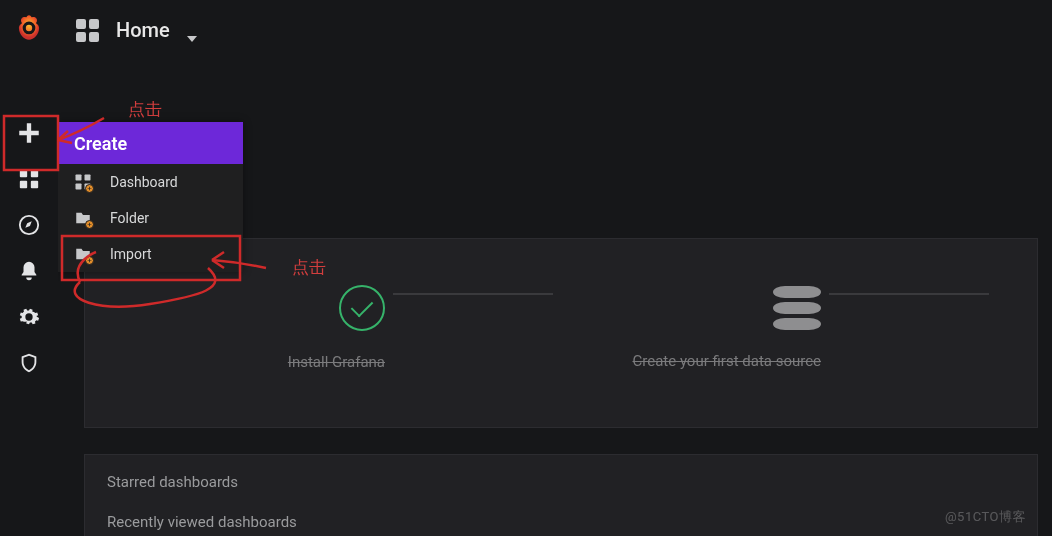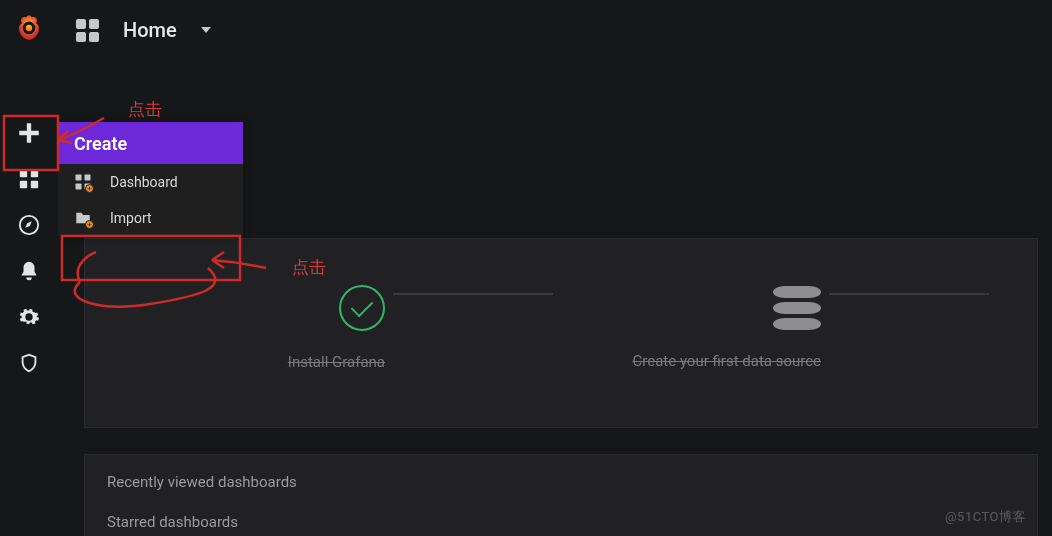--- a/index.html
+++ b/index.html
@@ -9,21 +9,21 @@
     .sidebar { position:absolute; left:0; top:0; width:58px; height:536px; background:#161719; display:flex; flex-direction:column; align-items:center; z-index:100; }
     .logo { width:58px; height:58px; display:flex; align-items:center; justify-content:center; margin-bottom:50px; }
     .logo svg { width:34px; height:34px; }
     .sb-btn { width:58px; height:46px; display:flex; align-items:center; justify-content:center; cursor:pointer; }
     .sb-btn.space { margin-top:2px; }
     .sb-btn svg { width:22px; height:22px; fill:#e3e4e6; }
     .sb-btn.plus svg { width:26px; height:26px; }
 
     
     .topbar { position:absolute; left:58px; top:0; right:0; height:60px; display:flex; align-items:center; padding-left:18px; }
-    .home-trigger { display:flex; align-items:center; gap:24px; cursor:pointer; }
+    .home-trigger { display:flex; align-items:flex-end; gap:17px; cursor:pointer; }
     .home-icon-tiles { display:grid; grid-template-columns:10px 10px; grid-template-rows:10px 10px; gap:3px; }
     .home-icon-tiles span { background:#c7c8ca; border-radius:2px; }
     .home-label { font-size:20px; color:#e8e8e8; font-weight:500; }
     .caret { width:0; height:0; border-left:5px solid transparent; border-right:5px solid transparent; border-top:6px solid #c7c8ca; }
 
     
     .flyout { position:absolute; left:58px; top:122px; width:185px; background:#1f1f20; box-shadow:0 0 8px rgba(0,0,0,.4); z-index:90; }
     .fly-header { height:42px; display:flex; align-items:center; padding:0 16px; font-size:18px; font-weight:600; color:#fff; background:#6d28d9; }
     .fly-item { height:36px; display:flex; align-items:center; gap:18px; padding:0 16px; font-size:14px; color:#d8d9da; cursor:pointer; }
     .fly-item .ico { width:18px; height:18px; display:flex; align-items:center; justify-content:center; position:relative; }
@@ -125,20 +125,29 @@
     <span class="ico">
       <svg viewBox="0 0 24 24">
           <rect x="2" y="2" width="8" height="8" rx="1"></rect>
           <rect x="14" y="2" width="8" height="8" rx="1"></rect>
           <rect x="2" y="14" width="8" height="8" rx="1"></rect>
           <rect x="14" y="14" width="8" height="8" rx="1"></rect>
         </svg>
       <span class="add-dot"></span>
     </span>
     <span>Dashboard</span>
+  </div>
+  <div class="fly-item">
+    <span class="ico">
+      <svg viewBox="0 0 24 24">
+          <path d="M3 5h7l2 3h9v11H3z"></path>
+        </svg>
+      <span class="add-dot"></span>
+    </span>
+    <span>Folder</span>
   </div>
   <div class="fly-item">
     <span class="ico">
       <svg viewBox="0 0 24 24">
           <path d="M3 5h7l2 3h9v11H3z"></path>
         </svg>
       <span class="add-dot"></span>
     </span>
     <span>Import</span>
   </div>
@@ -159,22 +168,22 @@
             <span></span>
             <span></span>
             <span></span>
           </div>
         <div class="step-label">Create your first data source</div>
       </div>
       <div class="step-bar"></div>
     </div>
   </div>
   <div class="lower">
+    <h4>Starred dashboards</h4>
     <h4>Recently viewed dashboards</h4>
-    <h4>Starred dashboards</h4>
   </div>
 </div>
 
 <svg class="ann" width="1052" height="536" style="left:0;top:0">
 
   <rect class="red-stroke" x="4" y="116" width="54" height="54"></rect>
 
   <path class="red-stroke" d="M104 118 Q80 132 58 140"></path>
   <path class="red-stroke" d="M58 140 l10 -9 M58 140 l14 3"></path>
 

